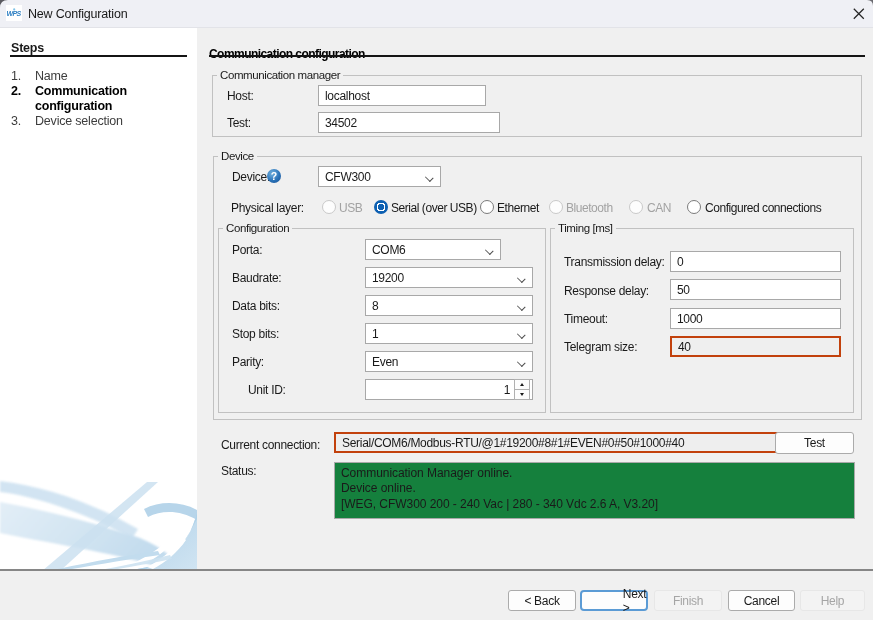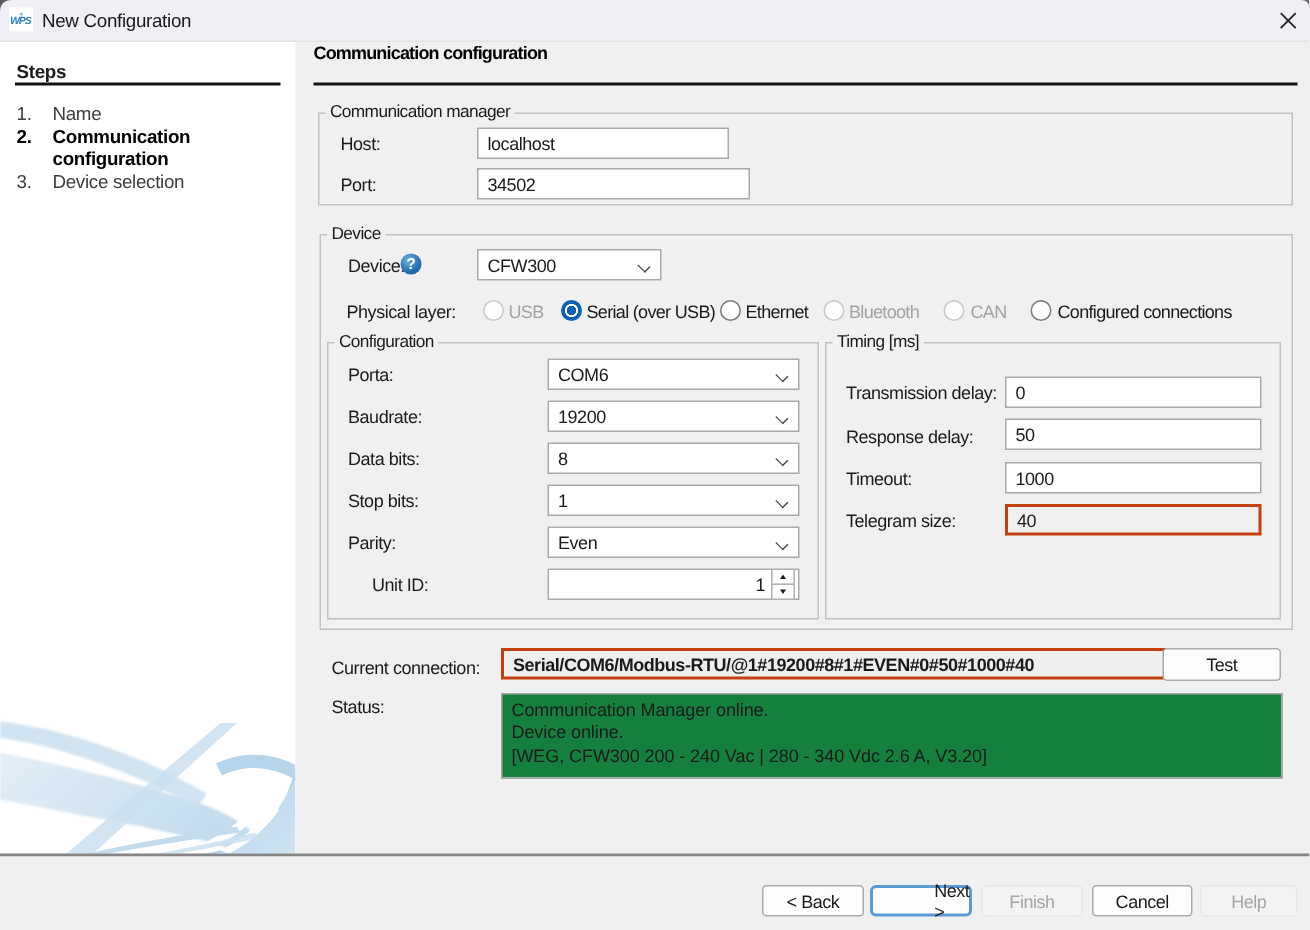--- a/index.html
+++ b/index.html
@@ -14,21 +14,21 @@
 #corner { position:absolute; left:0; top:0; }
 
 #sidebar { position:absolute; left:0; top:28px; width:197px; height:541px; background:#fff; overflow:hidden; }
 .stephdr { position:absolute; left:11px; top:13px; font-size:12.5px; font-weight:bold; letter-spacing:-0.2px; }
 .stepline { position:absolute; left:10px; top:27px; width:177px; height:2px; background:#141414; }
 .snum { position:absolute; left:11px; font-size:12.5px; letter-spacing:-0.2px; color:#3d3d3d; }
 .sitem { position:absolute; left:35px; font-size:12.5px; letter-spacing:-0.2px; color:#3d3d3d; }
 .sbold { font-weight:bold; color:#000; }
 #swirl { position:absolute; left:0; top:440px; }
 
-#mainhdr { position:absolute; left:209px; top:28px; font-size:12px; font-weight:bold; letter-spacing:-0.55px; color:#000; }
+#mainhdr { position:absolute; left:209px; top:47px; font-size:12px; font-weight:bold; letter-spacing:-0.55px; color:#000; }
 #mainline { position:absolute; left:209px; top:55px; width:656px; height:2px; background:#141414; }
 .group { position:absolute; border:1px solid #c1c1c1; }
 .legend { position:absolute; top:-7px; font-size:11.5px; letter-spacing:-0.4px; background:#f0f0f0; padding:0 3px; color:#1a1a1a; white-space:nowrap; }
 .lbl { position:absolute; font-size:12px; letter-spacing:-0.3px; color:#1a1a1a; white-space:nowrap; }
 .inp { position:absolute; background:#fff; border:1px solid #a8a8a8; font-size:12px; letter-spacing:-0.3px; color:#1a1a1a; display:flex; align-items:center; padding-left:6px; }
 .sel { position:absolute; background:#fff; border:1px solid #a8a8a8; font-size:12px; letter-spacing:-0.3px; color:#1a1a1a; display:flex; align-items:center; padding-left:6px; }
 .sel:after { content:""; position:absolute; right:8px; top:6.5px; width:5.5px; height:5.5px; border-right:1.2px solid #4a4a4a; border-bottom:1.2px solid #4a4a4a; transform:rotate(45deg) scale(1,0.75); }
 .dis { background:#efefef; border:2px solid #c2410c; }
 .radio { position:absolute; width:14px; height:14px; border-radius:50%; }
 .r-on  { background:radial-gradient(circle at 50% 50%, #0d60b2 0 3px, #ffffff 3.1px 4.4px, #0d60b2 4.5px 7px); }
@@ -118,21 +118,21 @@
 </div>
 
 <div id="mainhdr">Communication configuration</div>
 <div id="mainline"></div>
 
 <div class="group" style="left:212px; top:75px; width:650px; height:62px;">
   <span class="legend" style="left:4px;">Communication manager</span>
 </div>
 <div class="lbl" style="left:227px; top:89px;">Host:</div>
 <div class="inp" style="left:318px; top:85px; width:168px; height:21px;">localhost</div>
-<div class="lbl" style="left:227px; top:116px;">Port:</div>
+<div class="lbl" style="left:227px; top:116px;">Test:</div>
 <div class="inp" style="left:318px; top:112px; width:182px; height:21px;">34502</div>
 
 <div class="group" style="left:213px; top:156px; width:649px; height:264px;">
   <span class="legend" style="left:4px;">Device</span>
 </div>
 <div class="lbl" style="left:232px; top:170px;">Device:</div>
 <div id="helpicon">?</div>
 <div class="sel" style="left:318px; top:166px; width:123px; height:21px;">CFW300</div>
 
 <div class="lbl" style="left:231px; top:201px;">Physical layer:</div>
@@ -146,21 +146,21 @@
 <span class="rlbl rdis" style="left:566px; top:201px;">Bluetooth</span>
 <span class="radio r-dis" style="left:629px; top:200px;"></span>
 <span class="rlbl rdis" style="left:647px; top:201px;">CAN</span>
 <span class="radio r-off" style="left:687px; top:200px;"></span>
 <span class="rlbl" style="left:705px; top:201px;">Configured connections</span>
 
 <div class="group" style="left:218px; top:228px; width:328px; height:185px;">
   <span class="legend" style="left:4px;">Configuration</span>
 </div>
 <div class="lbl" style="left:232px; top:243px;">Porta:</div>
-<div class="sel" style="left:365px; top:239px; width:168px; height:21px;">COM6</div>
+<div class="sel" style="left:365px; top:239px; width:136px; height:21px;">COM6</div>
 <div class="lbl" style="left:232px; top:271px;">Baudrate:</div>
 <div class="sel" style="left:365px; top:267px; width:168px; height:21px;">19200</div>
 <div class="lbl" style="left:232px; top:299px;">Data bits:</div>
 <div class="sel" style="left:365px; top:295px; width:168px; height:21px;">8</div>
 <div class="lbl" style="left:232px; top:327px;">Stop bits:</div>
 <div class="sel" style="left:365px; top:323px; width:168px; height:21px;">1</div>
 <div class="lbl" style="left:232px; top:355px;">Parity:</div>
 <div class="sel" style="left:365px; top:351px; width:168px; height:21px;">Even</div>
 <div class="lbl" style="left:248px; top:383px;">Unit ID:</div>
 <div class="inp" style="left:365px; top:379px; width:168px; height:21px; justify-content:flex-end; padding-right:22px; padding-left:0;">1</div>
@@ -179,21 +179,21 @@
 <div class="lbl" style="left:564px; top:255px;">Transmission delay:</div>
 <div class="inp" style="left:670px; top:251px; width:171px; height:21px;">0</div>
 <div class="lbl" style="left:564px; top:284px;">Response delay:</div>
 <div class="inp" style="left:670px; top:279px; width:171px; height:21px;">50</div>
 <div class="lbl" style="left:564px; top:312px;">Timeout:</div>
 <div class="inp" style="left:670px; top:308px; width:171px; height:21px;">1000</div>
 <div class="lbl" style="left:564px; top:340px;">Telegram size:</div>
 <div class="inp dis" style="left:670px; top:336px; width:171px; height:21px;">40</div>
 
 <div class="lbl" style="left:221px; top:438px;">Current connection:</div>
-<div class="inp dis" style="left:334px; top:432px; width:496px; height:21px; background:#eeeeee;font-weight:bold;">Serial/COM6/Modbus-RTU/@1#19200#8#1#EVEN#0#50#1000#40</div>
+<div class="inp dis" style="left:334px; top:432px; width:496px; height:21px; background:#eeeeee;">Serial/COM6/Modbus-RTU/@1#19200#8#1#EVEN#0#50#1000#40</div>
 <div class="btn" style="left:775px; top:432px; width:79px; height:22px;">Test</div>
 
 <div class="lbl" style="left:221px; top:464px;">Status:</div>
 <div class="abs" style="left:334px; top:462px; width:521px; height:57px; background:#15803d; border:1px solid #a9a9a9;">
   <div style="font-size:12px; letter-spacing:-0.05px; padding:3px 0 0 6px; line-height:15.3px;">Communication Manager online.<br>Device online.<br>[WEG, CFW300 200 - 240 Vac | 280 - 340 Vdc 2.6 A, V3.20]</div>
 </div>
 
 <div id="botline"></div>
 <div id="botbar"></div>
 <div class="btn" style="left:508px; top:590px; width:68px;">&lt; Back</div>

